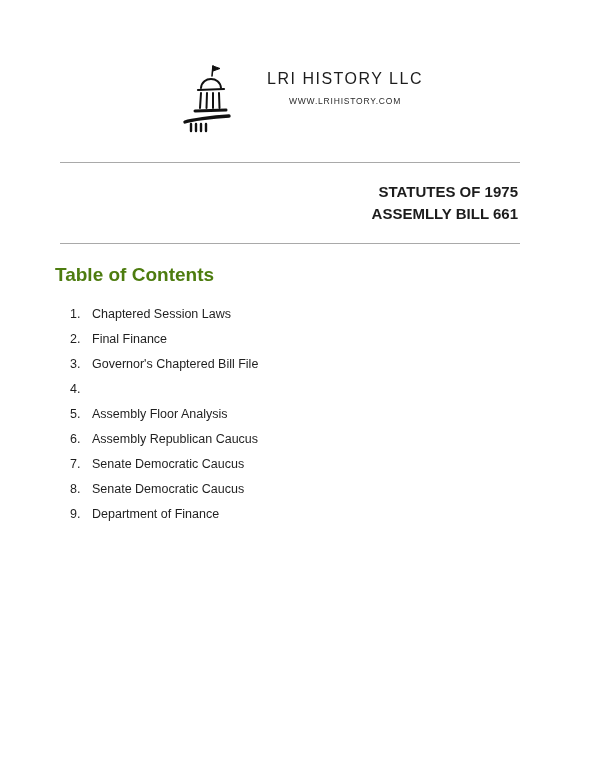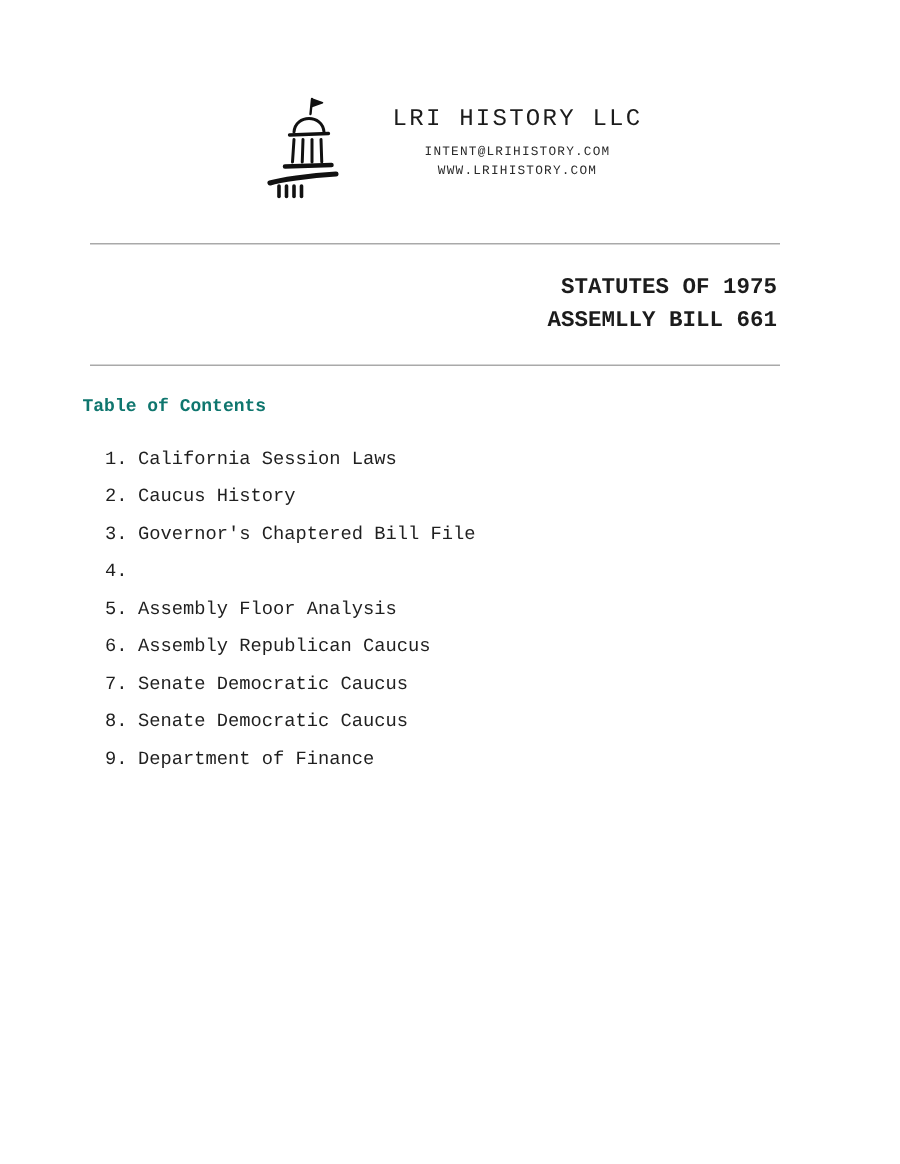--- a/index.html
+++ b/index.html
@@ -5,21 +5,21 @@
   html, body {
     margin: 0;
     padding: 0;
     background: #ffffff;
   }
   .page {
     position: relative;
     width: 600px;
     height: 736px;
     background: #ffffff;
-    font-family: Liberation Mono, monospace;
+    font-family: Liberation Sans, sans-serif;
     color: #1a1a1a;
     overflow: hidden;
   }
 
   
   .header {
     display: flex;
     justify-content: center;
     align-items: flex-start;
     padding-top: 62px;
@@ -73,22 +73,22 @@
   }
   .statutes div {
     line-height: 22px;
     white-space: pre;
   }
 
   
   .toc-title {
     margin: 20px 0 0 55px;
     font-weight: bold;
-    font-size: 12px;
-    color: #0f766e;
+    font-size: 19px;
+    color: #4d7c0f;
   }
   .toc-list {
     margin: 22px 0 0 70px;
   }
   .toc-item {
     display: flex;
     font-size: 12.5px;
     color: #1f1f1f;
     margin-bottom: 12px;
     line-height: 13px;
@@ -126,44 +126,43 @@
 
       <path d="M8 60 C14 58, 34 55, 52 54" stroke-width="3.4"></path>
 
       <path d="M14 62 L14 69" stroke-width="2.4"></path>
       <path d="M19 62 L19 69" stroke-width="2.4"></path>
       <path d="M24 62 L24 69" stroke-width="2.4"></path>
       <path d="M29 62 L29 69" stroke-width="2.4"></path>
     </svg>
     <div class="firm-block">
       <div class="firm-name">LRI HISTORY LLC</div>
-      <div class="firm-line">INTENT@LRIHISTORY.COM</div>
       <div class="firm-line">WWW.LRIHISTORY.COM</div>
     </div>
   </div>
 
   <hr class="rule rule-1">
 
   <div class="statutes">
     <div>STATUTES OF 1975</div>
     <div>ASSEMLLY BILL 661</div>
   </div>
 
   <hr class="rule rule-2">
 
   <div class="toc-title">Table of Contents</div>
 
   <div class="toc-list">
     <div class="toc-item">
       <span class="toc-num">1.</span>
-      <span class="toc-label">California Session Laws</span>
+      <span class="toc-label">Chaptered Session Laws</span>
     </div>
     <div class="toc-item">
       <span class="toc-num">2.</span>
-      <span class="toc-label">Caucus History</span>
+      <span class="toc-label">Final Finance</span>
     </div>
     <div class="toc-item">
       <span class="toc-num">3.</span>
       <span class="toc-label">Governor's Chaptered Bill File</span>
     </div>
     <div class="toc-item">
       <span class="toc-num">4.</span>
     </div>
     <div class="toc-item">
       <span class="toc-num">5.</span>

